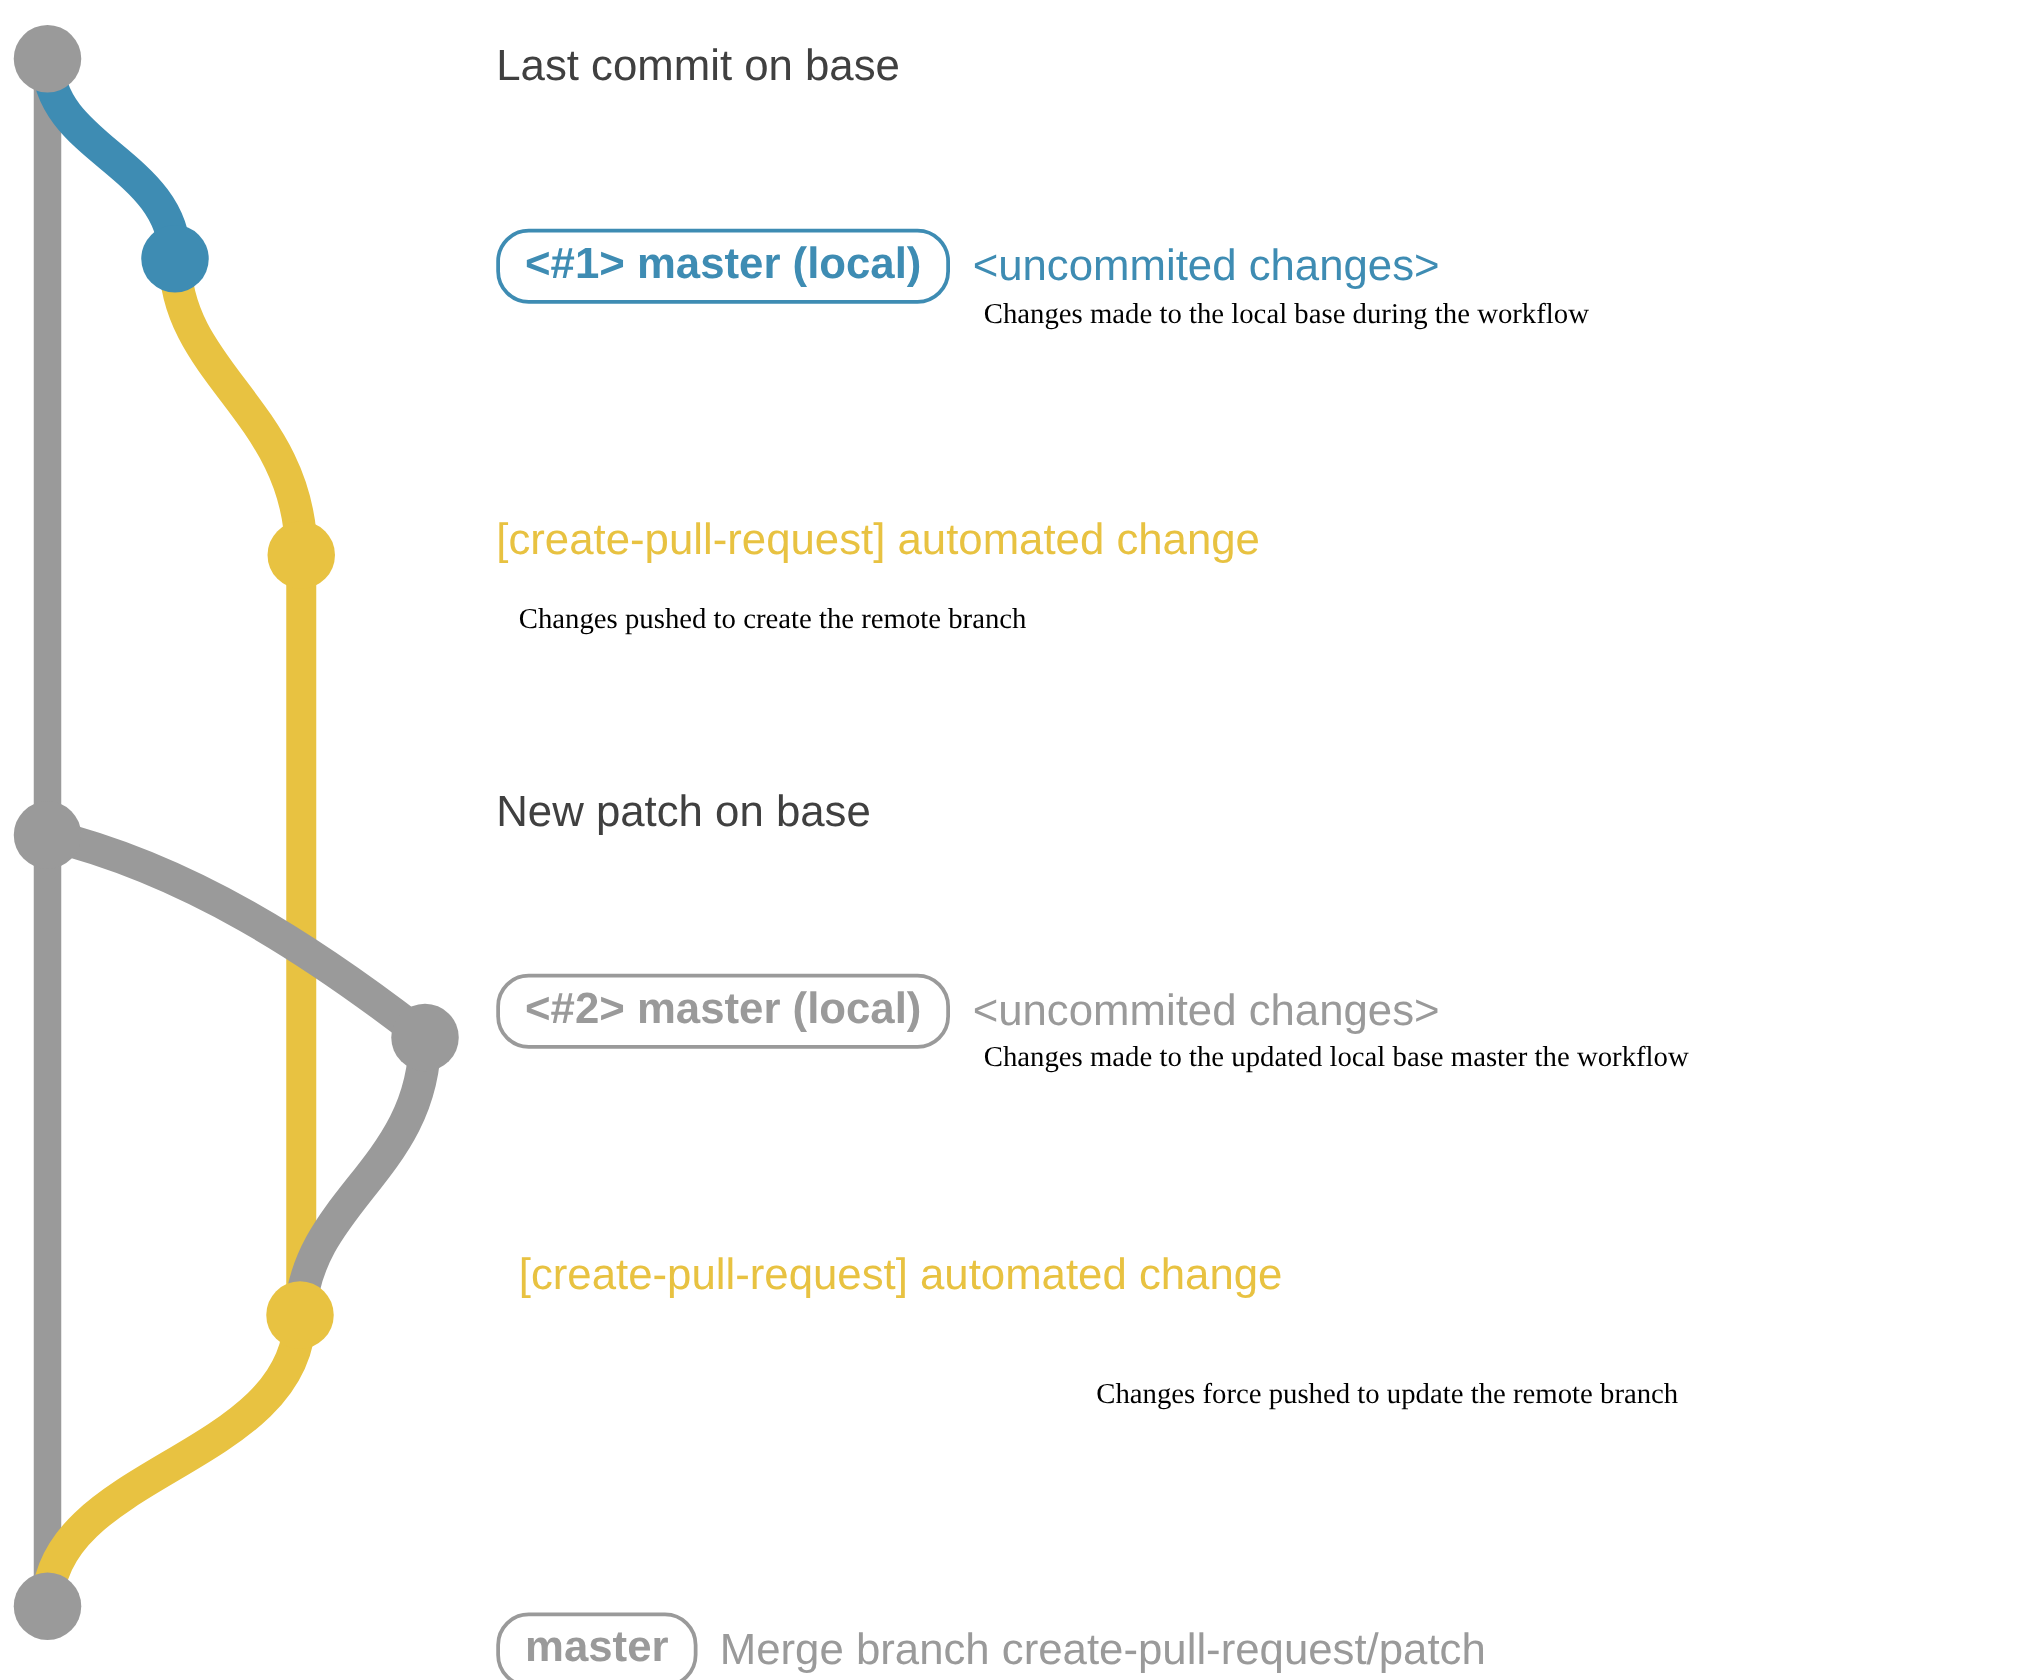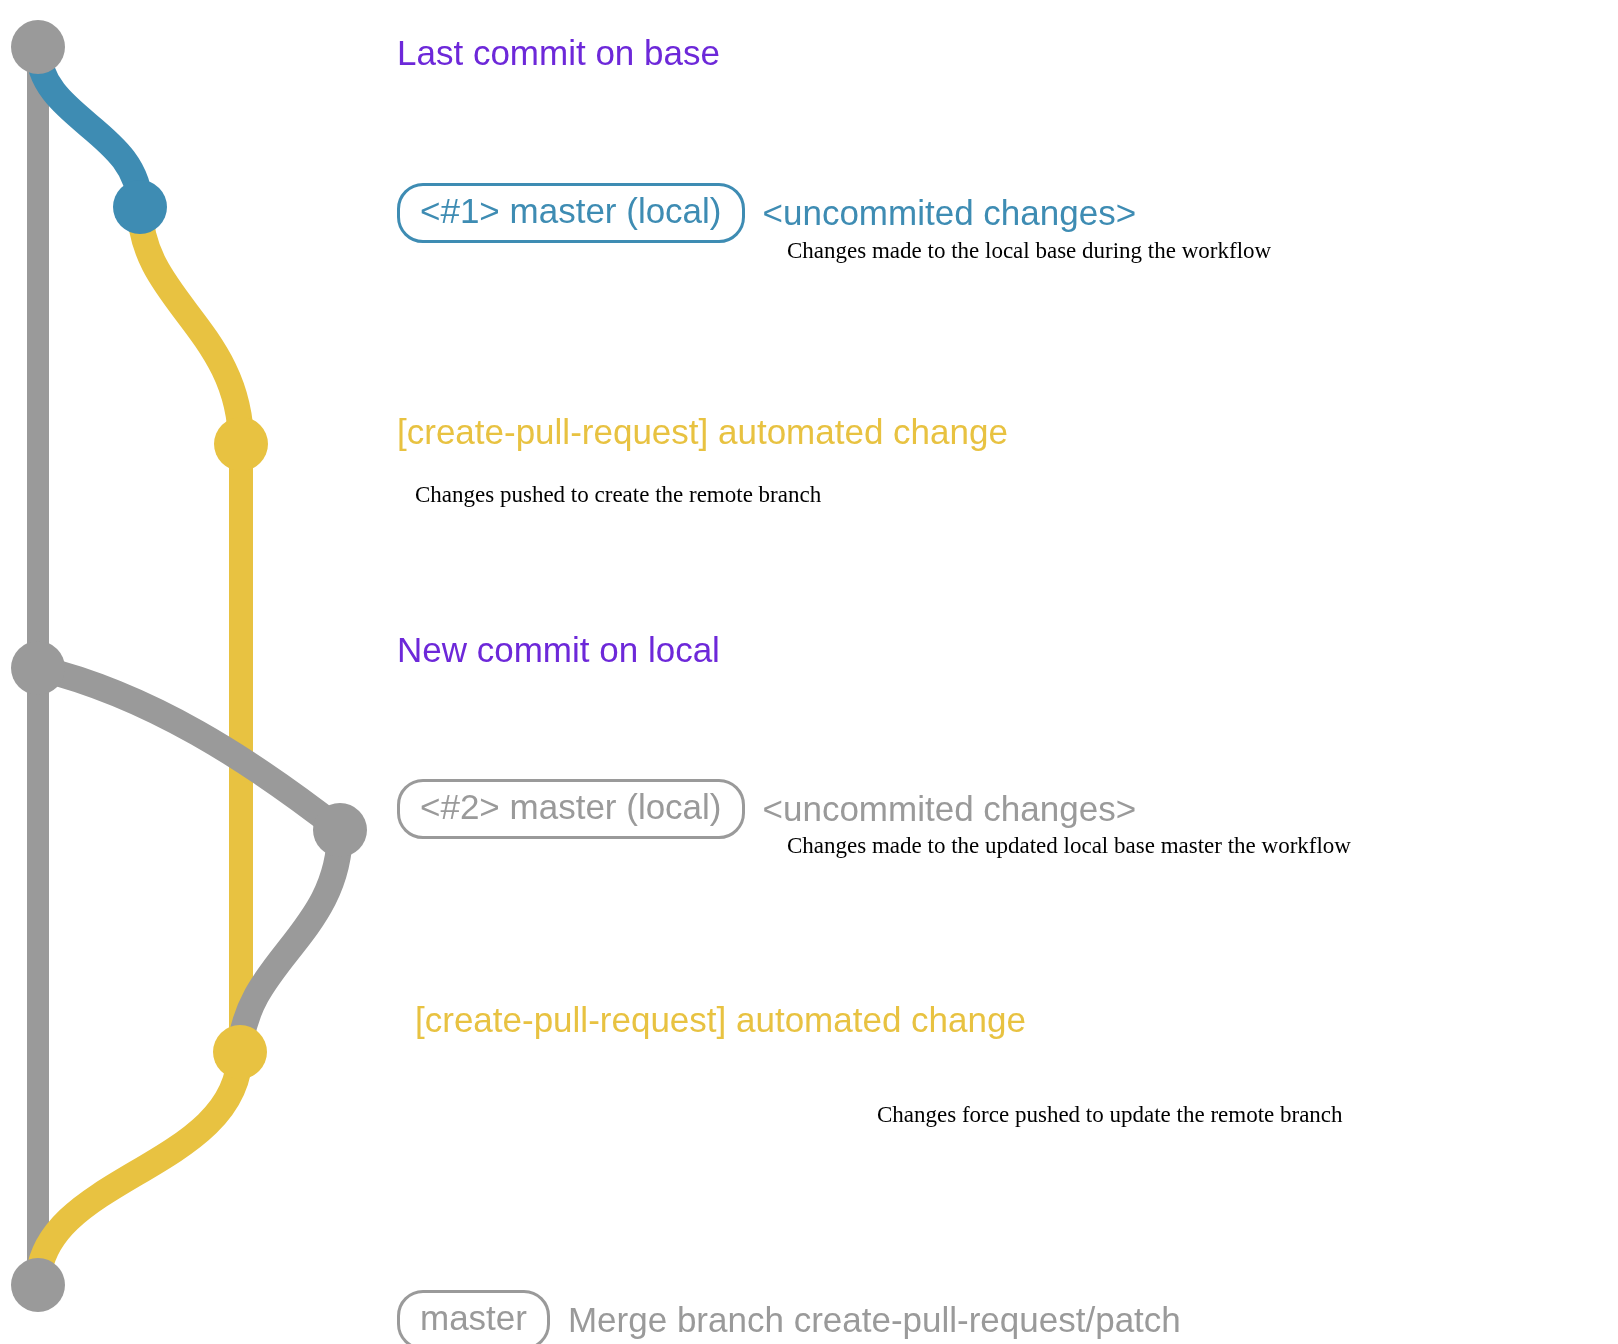--- a/index.html
+++ b/index.html
@@ -29,38 +29,39 @@
   }
   .badge {
     display: inline-block;
     border: 3px solid #0369a1;
     border-radius: 26px;
     padding: 5px 20px 9px 20px;
     font-size: 35px;
     line-height: 1.15;
     color: #9a9a9a;
     background: transparent;
+    font-weight: bold;
   }
   .badge.blue { border-color: #3e8cb3; color: #3e8cb3; }
   .badge.yellow { border-color: #e8c241; color: #e8c241; }
   .badge.gray { border-color: #9a9a9a; color: #9a9a9a; }
 
   .commit-msg {
     font-size: 35px;
     line-height: 1.15;
     margin-left: 18px;
   }
   .commit-msg.blue { color: #3e8cb3; }
   .commit-msg.yellow { color: #e8c241; }
   .commit-msg.gray { color: #9a9a9a; }
 
   .plain-label {
     position: absolute;
     font-size: 35px;
-    color: #6d28d9;
+    color: #404040;
     white-space: nowrap;
   }
   .plain-label.yellow { color: #e8c241; }
 
   .desc {
     position: absolute;
     font-family: "Liberation Serif", serif;
     font-size: 23px;
     color: #000000;
     white-space: nowrap;
@@ -97,21 +98,21 @@
 
 <div class="row" style="left:397px; top:183px;">
   <span class="badge blue">&lt;#1&gt; master (local)</span>
   <span class="commit-msg blue">&lt;uncommited changes&gt;</span>
 </div>
 <div class="desc" style="left:787px; top:238px;">Changes made to the local base during the workflow</div>
 
 <div class="plain-label yellow" style="left:397px; top:412px;">[create-pull-request] automated change</div>
 <div class="desc" style="left:415px; top:462px;margin-top:20px;">Changes pushed to create the remote branch</div>
 
-<div class="plain-label" style="left:397px; top:630px;">New commit on local</div>
+<div class="plain-label" style="left:397px; top:630px;">New patch on base</div>
 
 <div class="row" style="left:397px; top:779px;">
   <span class="badge gray">&lt;#2&gt; master (local)</span>
   <span class="commit-msg gray">&lt;uncommited changes&gt;</span>
 </div>
 <div class="desc" style="left:787px; top:833px;">Changes made to the updated local base master the workflow</div>
 
 <div class="row" style="left:397px; top:1000px;">
   <span class="commit-msg yellow">[create-pull-request] automated change</span>
 </div>

